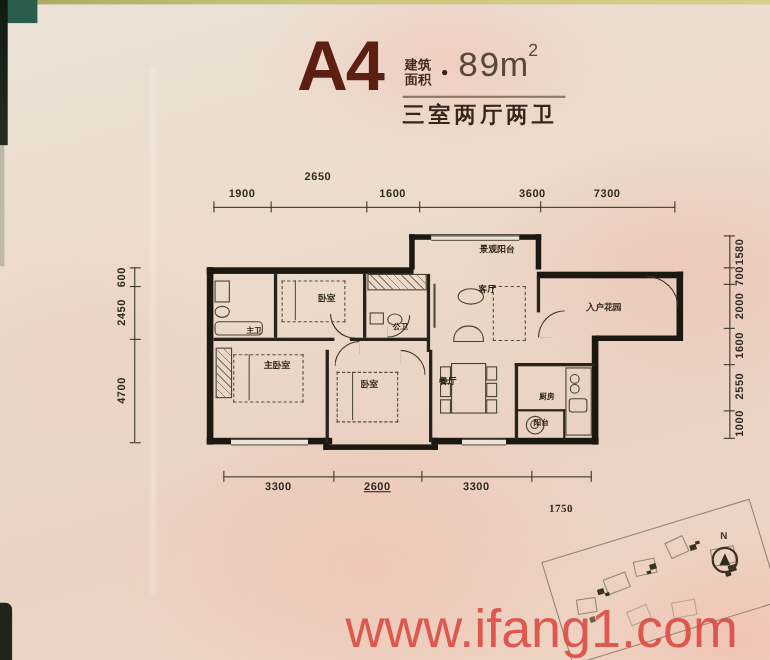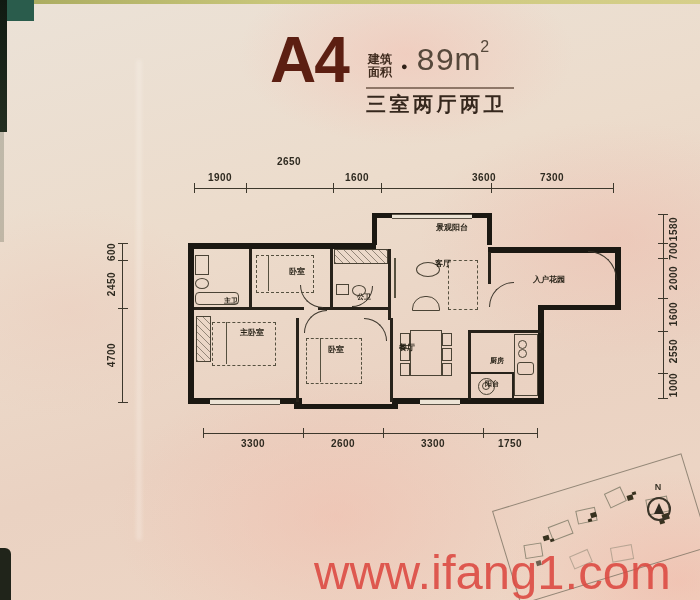--- a/index.html
+++ b/index.html
@@ -89,23 +89,23 @@
 </div>
 
 <div>
   <div class="dline" style="left:203px;top:433px;width:335px;height:1px;"></div>
   <div class="tick" style="left:203px;top:428px;width:1px;height:10px;"></div>
   <div class="tick" style="left:303px;top:428px;width:1px;height:10px;"></div>
   <div class="tick" style="left:383px;top:428px;width:1px;height:10px;"></div>
   <div class="tick" style="left:483px;top:428px;width:1px;height:10px;"></div>
   <div class="tick" style="left:537px;top:428px;width:1px;height:10px;"></div>
   <div class="dim" style="left:253px;top:443px;">3300</div>
-  <div class="dim" style="left:343px;top:443px;">2600</div>
+  <div class="dim" style="left:343px;top:443px;text-decoration:underline;">2600</div>
   <div class="dim" style="left:433px;top:443px;">3300</div>
-  <div class="dim" style="left:510px;top:443px;">1750</div>
+  <div class="dim" style="left:510px;top:463px;font-family:Liberation Serif, serif;">1750</div>
 </div>
 
 <div>
   <div class="dline" style="left:122px;top:243px;width:1px;height:159px;"></div>
   <div class="tick" style="left:118px;top:243px;width:10px;height:1px;"></div>
   <div class="tick" style="left:118px;top:260px;width:10px;height:1px;"></div>
   <div class="tick" style="left:118px;top:308px;width:10px;height:1px;"></div>
   <div class="tick" style="left:118px;top:402px;width:10px;height:1px;"></div>
   <div class="dimv" style="left:111px;top:252px;">600</div>
   <div class="dimv" style="left:111px;top:284px;">2450</div>

